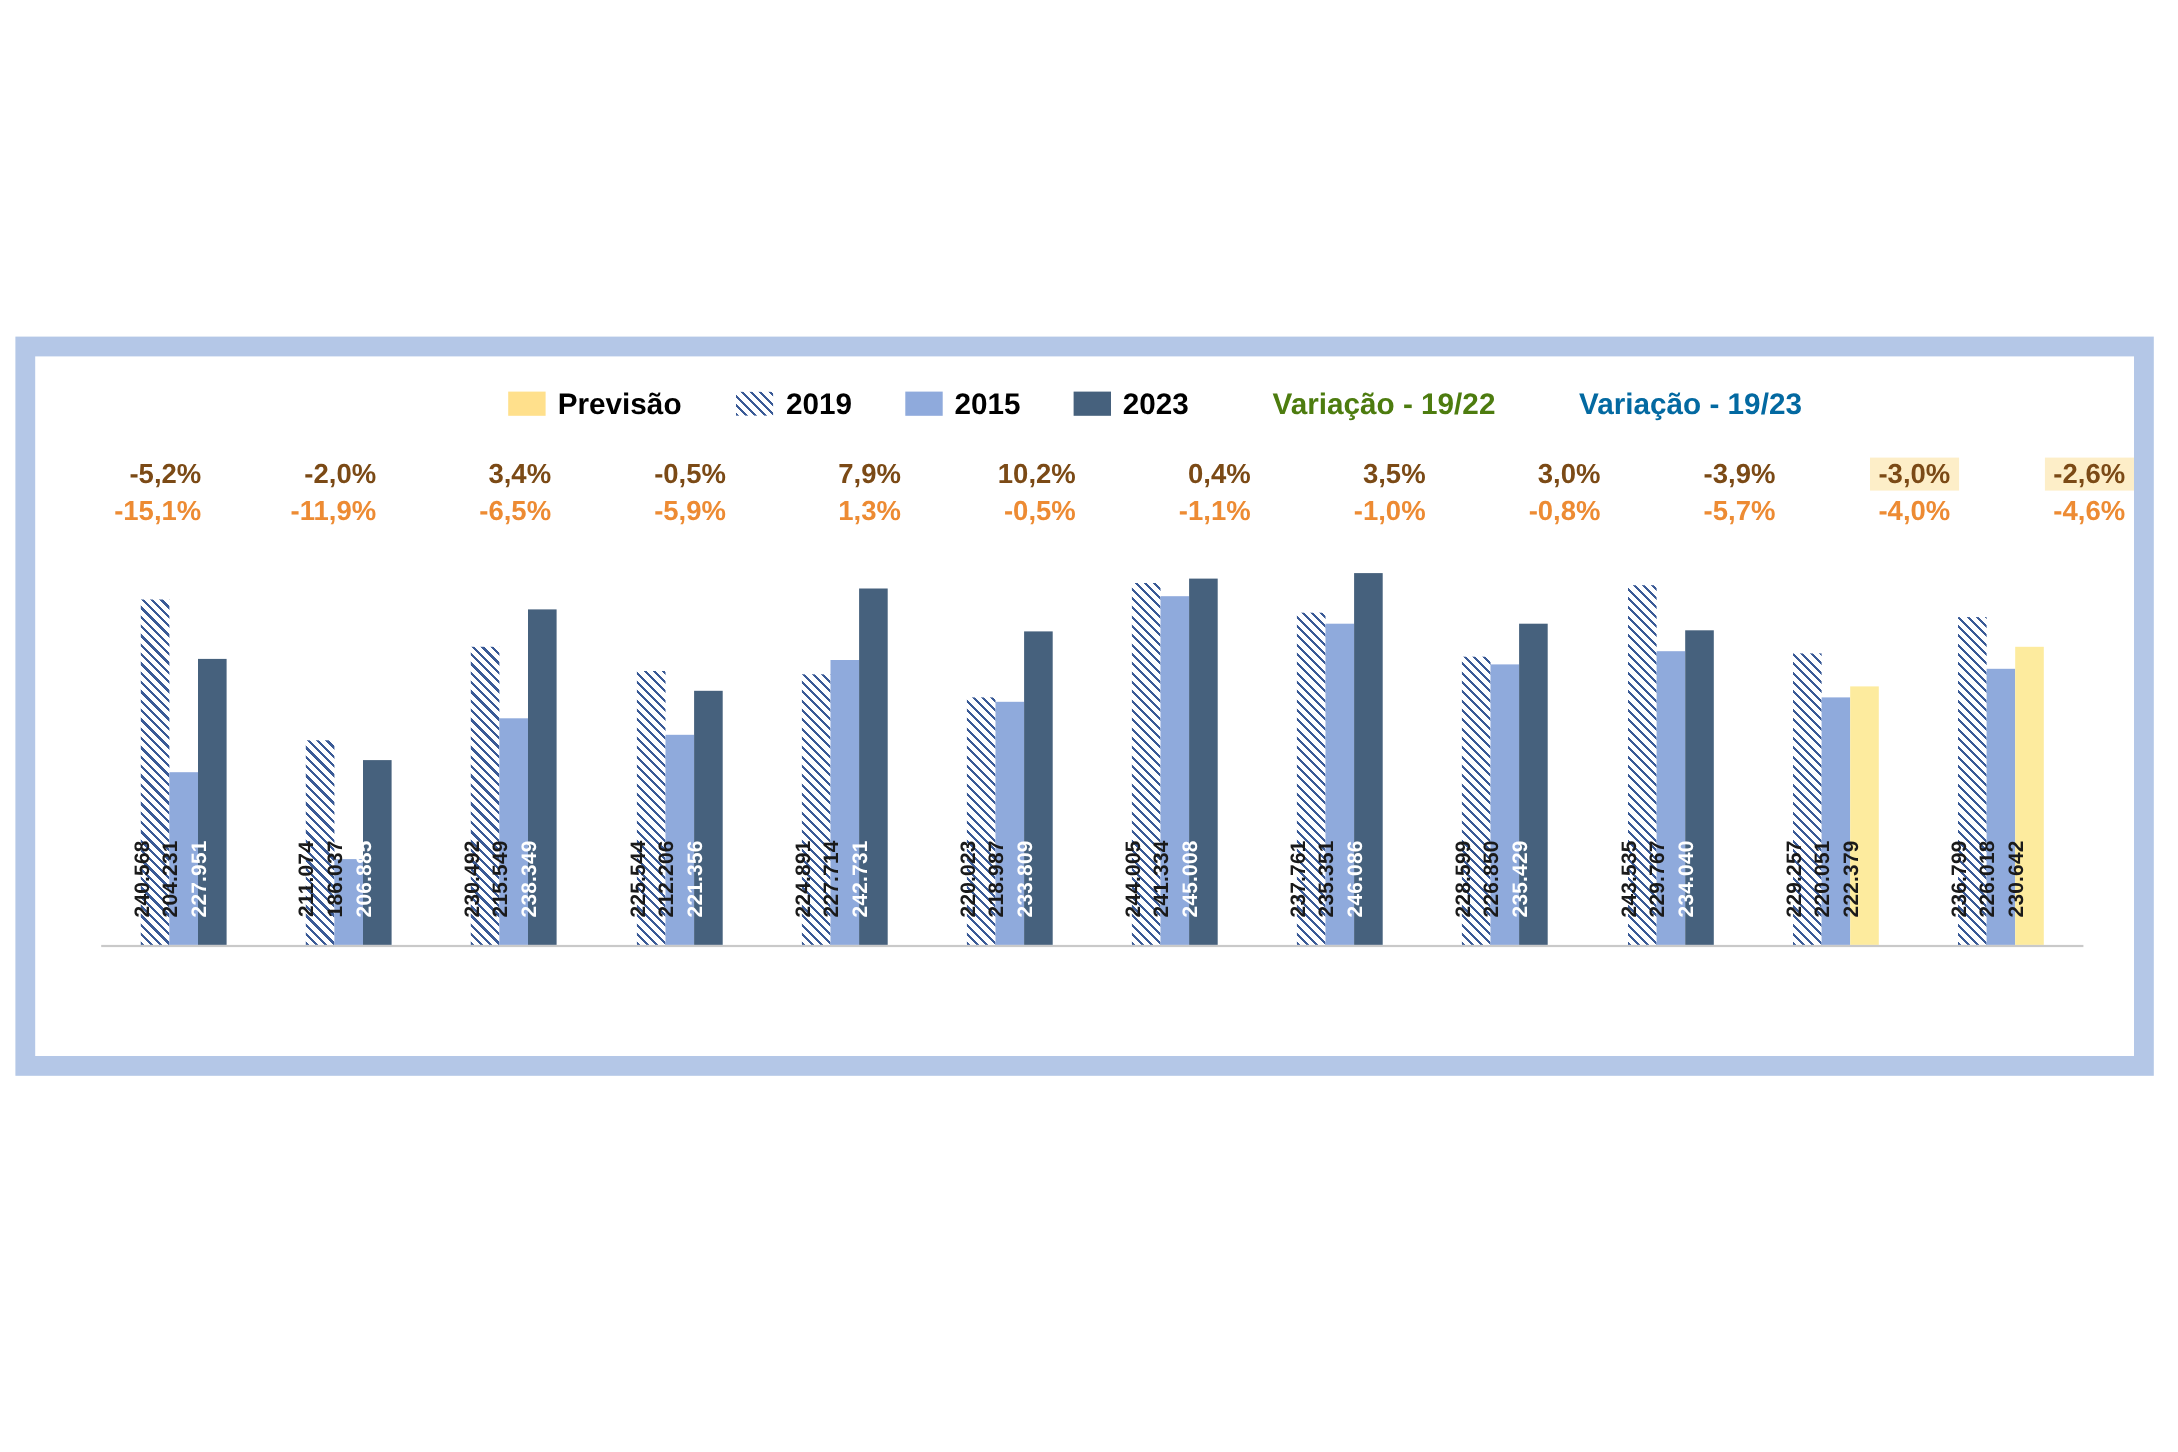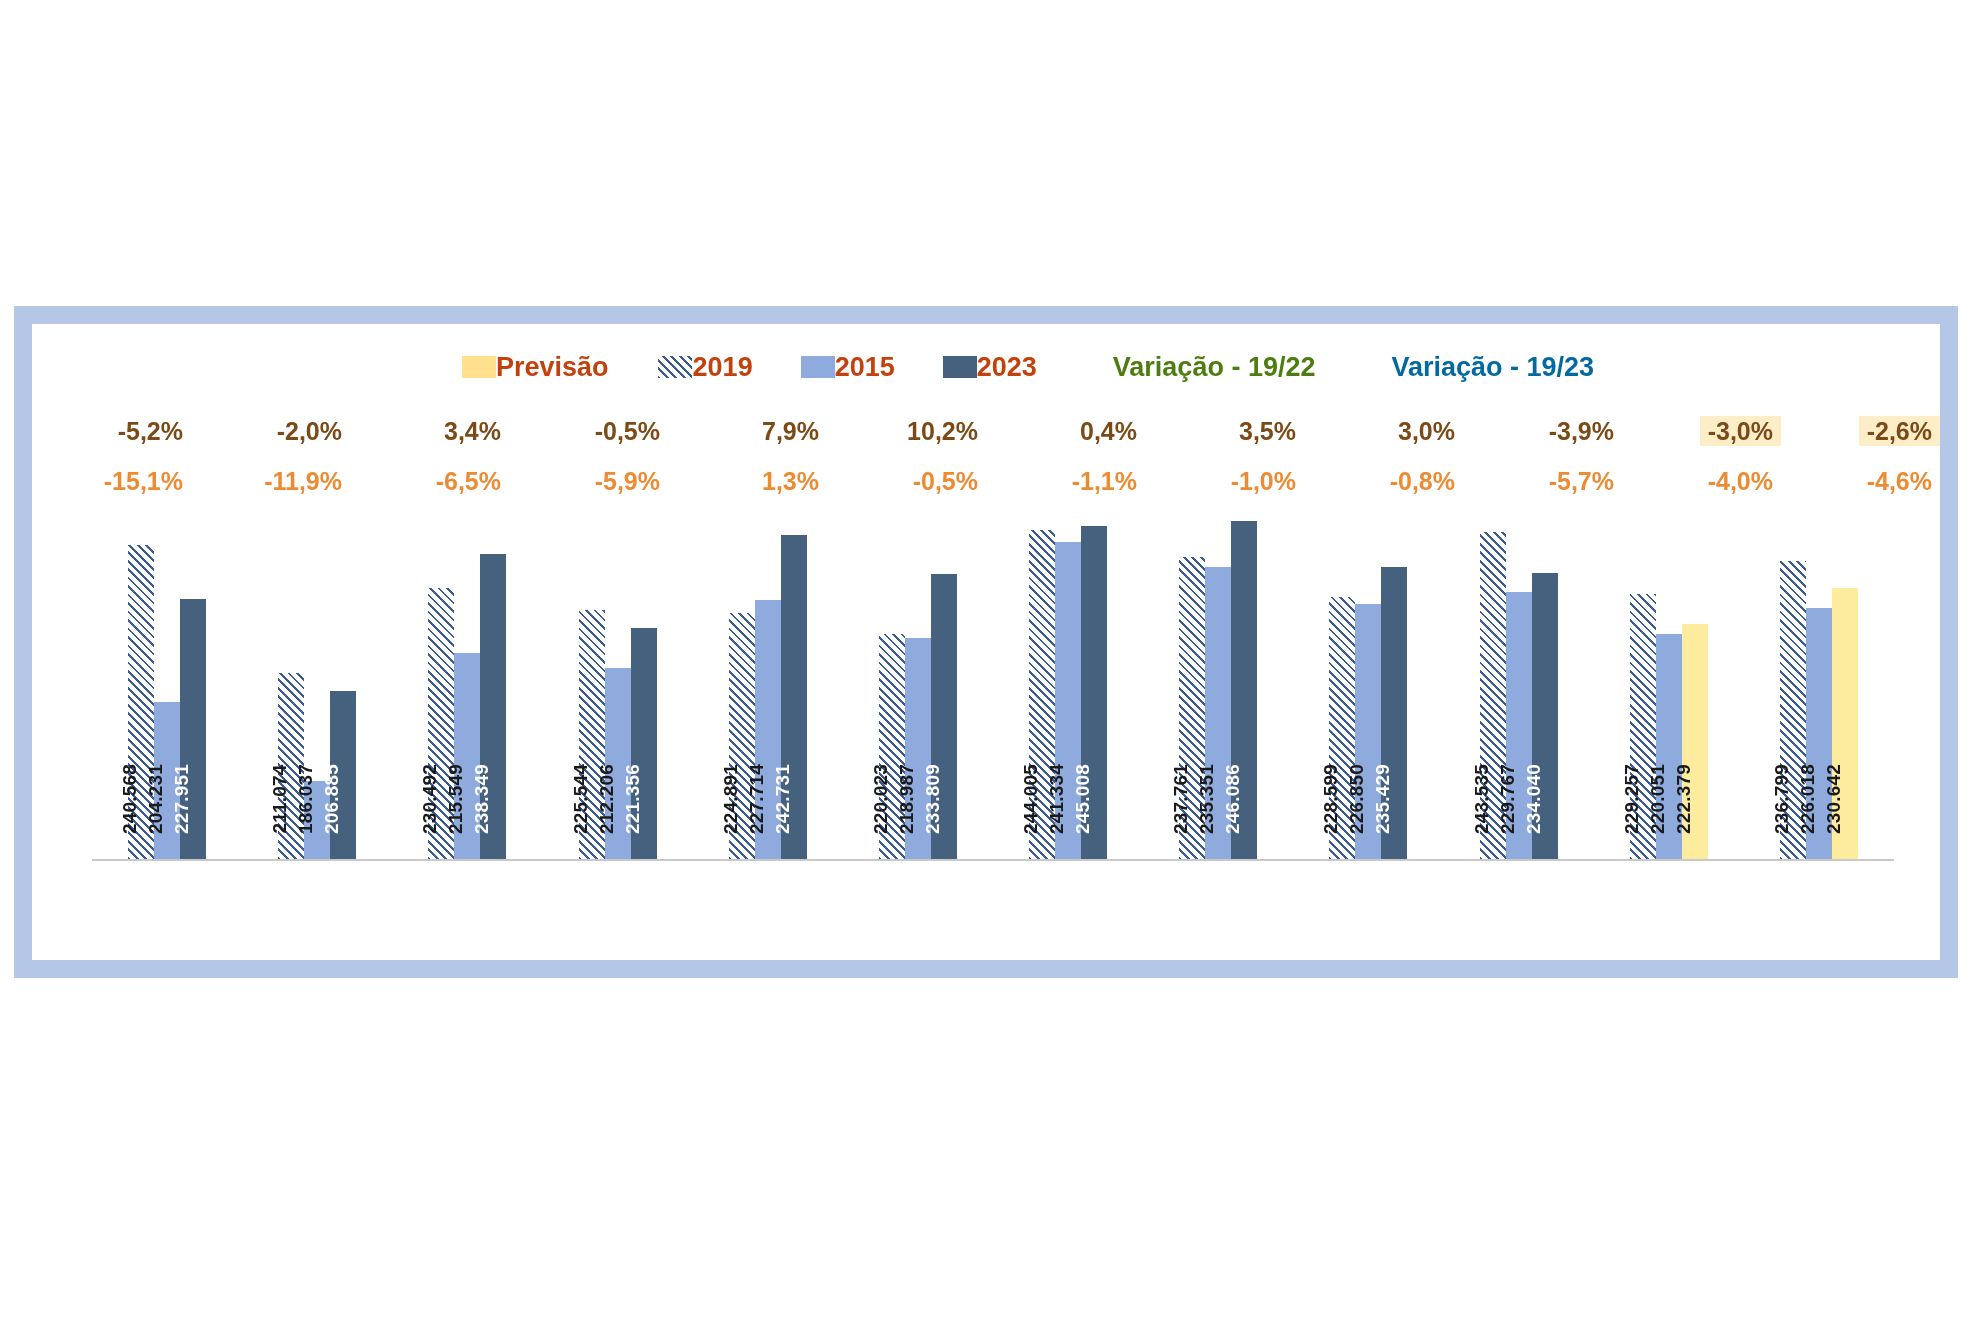--- a/index.html
+++ b/index.html
@@ -32,23 +32,24 @@
     position:absolute;
     left:0; top:22px;
     width:100%;
     height:42px;
     display:flex;
     align-items:center;
   }
   .legend-item{
     display:flex;
     align-items:center;
+    gap:11px;
     font-size:27px;
     font-weight:bold;
-    color:#c2410c;
+    color:#000000;
     white-space:nowrap;
     text-align:center;
   }
   .legend-swatch{
     display:inline-block;
     width:34px;height:22px;
   }
   .sw-previsao{background:#ffe08c;}
   .sw-2019{
     background:
@@ -73,21 +74,21 @@
     width:100%;
     height:80px;
   }
   .var-row{
     position:absolute;
     left:0;width:100%;
     height:38px;
     display:flex;
   }
   #var-row-1922{top:0;}
-  #var-row-1923{top:50px;}
+  #var-row-1923{top:34px;}
   .var-cell{
     flex:1 1 0;
     text-align:center;
     font-size:25px;
     font-weight:bold;
     display:flex;
     align-items:center;
     justify-content:flex-end;
   }
   .var-cell span{

